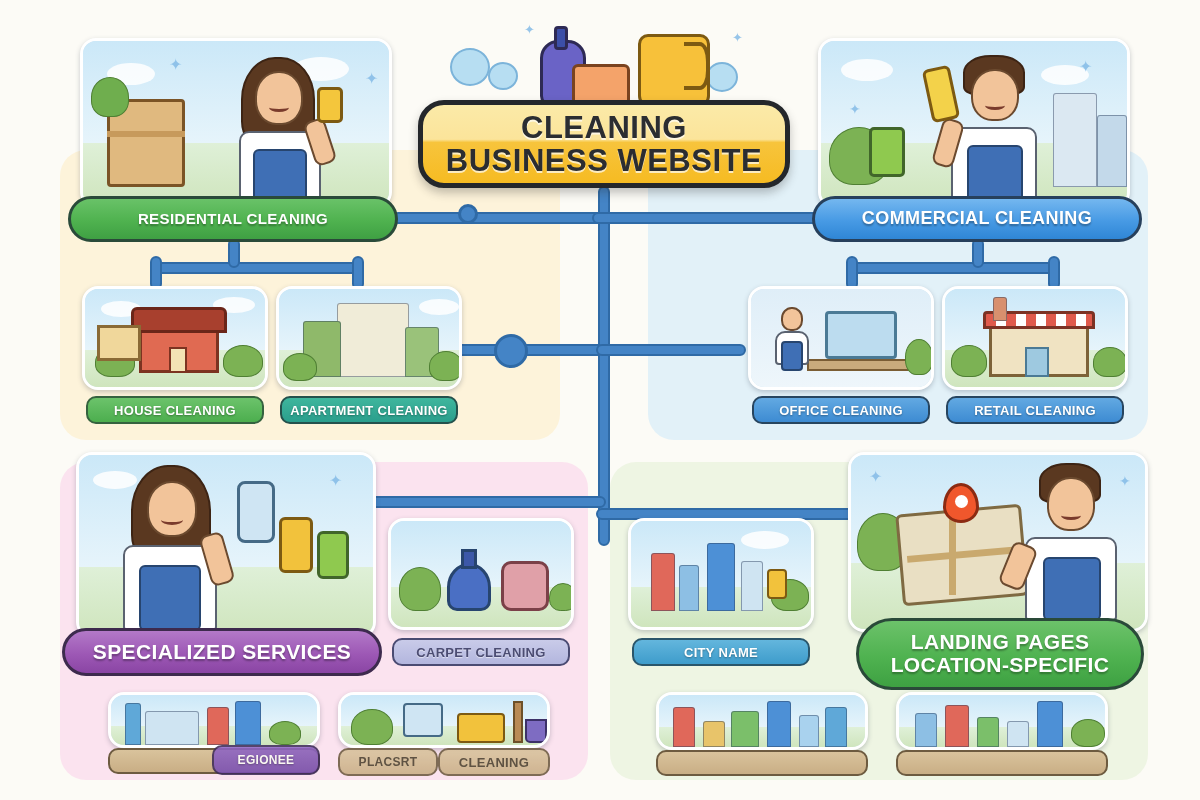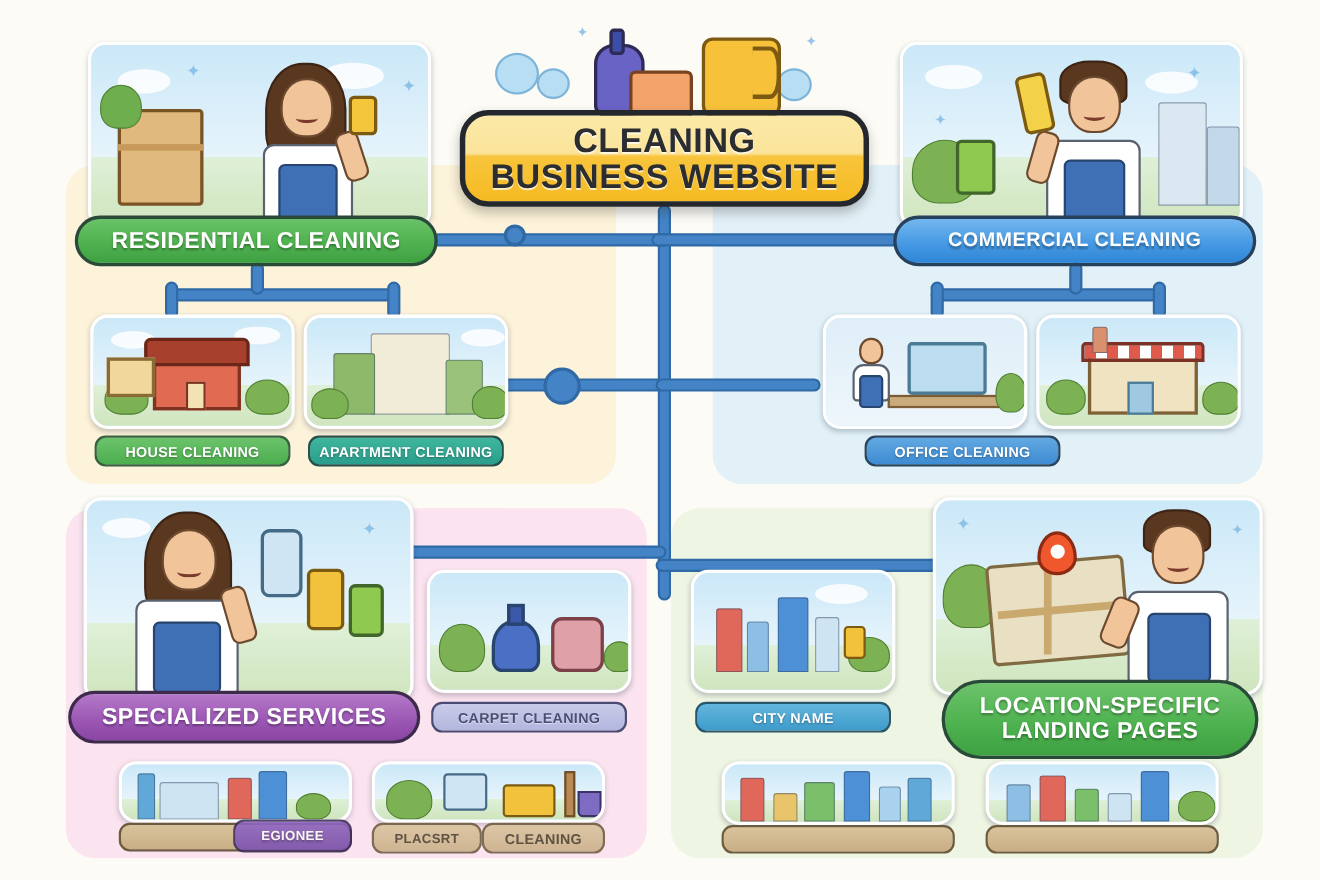--- a/index.html
+++ b/index.html
@@ -62,21 +62,21 @@
     color: #2b2d31; font-size: 31px; font-weight: bold;
     text-shadow: 0 2px 0 rgba(255,255,255,.7);
     box-shadow: 0 5px 10px rgba(40,40,40,.28);
     display: flex; align-items: center; justify-content: center;
     letter-spacing: .5px; text-align: center; padding: 0 18px;
   }
 
   #node-residential {
     left: 68px; top: 196px; width: 330px; height: 46px;
     background: linear-gradient(#69c268 0%, #4fb24f 55%, #3fa043 100%);
-    border: 3px solid #2a4a39; font-size: 21px;
+    border: 3px solid #2a4a39; font-size: 15px;
   }
   #node-commercial {
     left: 812px; top: 196px; width: 330px; height: 46px;
     background: linear-gradient(#74b7ef 0%, #479ae4 55%, #2f86d6 100%);
     border: 3px solid #27405c; font-size: 18px;
   }
   #node-specialized {
     left: 62px; top: 628px; width: 320px; height: 48px;
     background: linear-gradient(#b379c8 0%, #9d58b5 55%, #8a45a4 100%);
     border: 3px solid #3d2a4d; font-size: 21px;
@@ -89,21 +89,21 @@
 
   .subpill {
     position: absolute; display: flex; align-items: center; justify-content: center;
     color: #ffffff; font-weight: bold; font-size: 13px;
     border-radius: 10px; text-align: center;
     text-shadow: 0 1px 2px rgba(0,0,0,.35);
     letter-spacing: .3px;
   }
   .sp-green  { background: linear-gradient(#6cc36b 0%, #4cae4e 100%); border: 2px solid #35623f; justify-content: center; }
   .sp-teal   { background: linear-gradient(#3fb69d 0%, #2a9e8c 100%); border: 2px solid #24514c; }
-  .sp-blue   { background: linear-gradient(#62a9e2 0%, #3d8bd2 100%); border: 2px solid #27455f; margin-left: 34px; }
+  .sp-blue   { background: linear-gradient(#62a9e2 0%, #3d8bd2 100%); border: 2px solid #27455f; }
   .sp-lilac  { background: linear-gradient(#c9cbe9 0%, #b3b6de 100%); border: 2px solid #4a4b72; color:#4c4d73; text-shadow:0 1px 1px rgba(255,255,255,.6);text-align:center; }
   .sp-cyan   { background: linear-gradient(#63b6dd 0%, #3e9ccb 100%); border: 2px solid #2a566b; }
   .sp-violet { background: linear-gradient(#8f66c4 0%, #7a4fb3 100%); border: 2px solid #3e2c58; }
   .sp-tan    { background: linear-gradient(#d9c39c 0%, #c9ae85 100%); border: 2px solid #6d5b40; color: #4a3f2c; text-shadow: none; }
   .sp-blank  { background: linear-gradient(#d9c39c 0%, #c9ae85 100%); border: 2px solid #6d5b40; }
 
   .garbled { filter: blur(.35px); opacity: .88; }
 
   
   .person { position: absolute; }
@@ -270,20 +270,23 @@
   </div>
 
   <div class="illus" style="left:942px; top:286px; width:186px; height:104px;">
     <div class="sky"></div>
     <div style="position:absolute; left:44px; top:30px; width:100px; height:58px; background:#f0e3c2; border:3px solid #7d6238;"></div>
     <div style="position:absolute; left:38px; top:22px; width:112px; height:18px; background:repeating-linear-gradient(90deg,#e05a4c 0 10px,#ffffff 10px 20px); border:3px solid #7c3224; border-radius:4px 4px 0 0;"></div>
     <div style="position:absolute; left:80px; top:58px; width:24px; height:30px; background:#9ec9e0; border:2px solid #4b7a95;"></div>
     <div class="bush" style="left:6px; top:56px; width:36px; height:32px; bottom:auto;"></div>
     <div class="bush" style="left:148px; top:58px; width:34px; height:30px; bottom:auto;"></div>
     <div class="bld" style="left:48px; top:8px; width:14px; height:24px; bottom:auto; background:#d8906e;"></div>
+  </div>
+  <div class="subpill sp-blue" style="left:946px; top:396px; width:178px; height:28px;">
+    <span>RETAIL CLEANING</span>
   </div>
 
   <div class="illus" style="left:76px; top:452px; width:300px; height:186px; background:#dbeaf5;">
     <div class="sky"></div>
     <div class="cloud" style="left:14px; top:16px; width:44px; height:18px;"></div>
     <div class="person" style="left:22px; top:6px; width:170px; height:178px;">
       <div class="hair" style="left:30px; top:4px; width:80px; height:100px; border-radius:46% 46% 30% 30%;"></div>
       <div class="head" style="left:46px; top:20px; width:50px; height:56px;"></div>
       <div style="position:absolute; left:60px; top:54px; width:22px; height:10px; border-bottom:3px solid #7a3b2c; border-radius:0 0 50% 50%;"></div>
       <div class="torso" style="left:22px; top:84px; width:94px; height:86px;"></div>
@@ -372,22 +375,22 @@
       <div class="torso" style="left:24px; top:80px; width:92px; height:84px;"></div>
       <div class="overall" style="left:42px; top:100px; width:58px; height:64px; border-radius:6px;"></div>
       <div class="arm" style="left:4px; top:86px; width:26px; height:46px; transform:rotate(22deg);"></div>
     </div>
     <span class="sparkle" style="left:18px; top:12px; font-size:16px;">✦</span>
     <span class="sparkle" style="left:268px; top:18px; font-size:14px;">✦</span>
   </div>
 
   <div id="node-location" class="pill">
     <span style="display:block;">
+      <span style="display:block;">LANDING PAGES</span>
       <span style="display:block;">LOCATION-SPECIFIC</span>
-      <span style="display:block;">LANDING PAGES</span>
     </span>
   </div>
 
   <div class="illus" style="left:656px; top:692px; width:212px; height:58px;">
     <div class="sky"></div>
     <div class="bld" style="left:14px; top:12px; width:22px; height:40px; bottom:auto; background:#e0685a;"></div>
     <div class="bld" style="left:44px; top:26px; width:22px; height:26px; bottom:auto; background:#e8c46a;"></div>
     <div class="bld" style="left:72px; top:16px; width:28px; height:36px; bottom:auto; background:#7bbf6a;"></div>
     <div class="bld" style="left:108px; top:6px; width:24px; height:46px; bottom:auto; background:#4d90d6;"></div>
     <div class="bld" style="left:140px; top:20px; width:20px; height:32px; bottom:auto; background:#a9d2ee;"></div>

